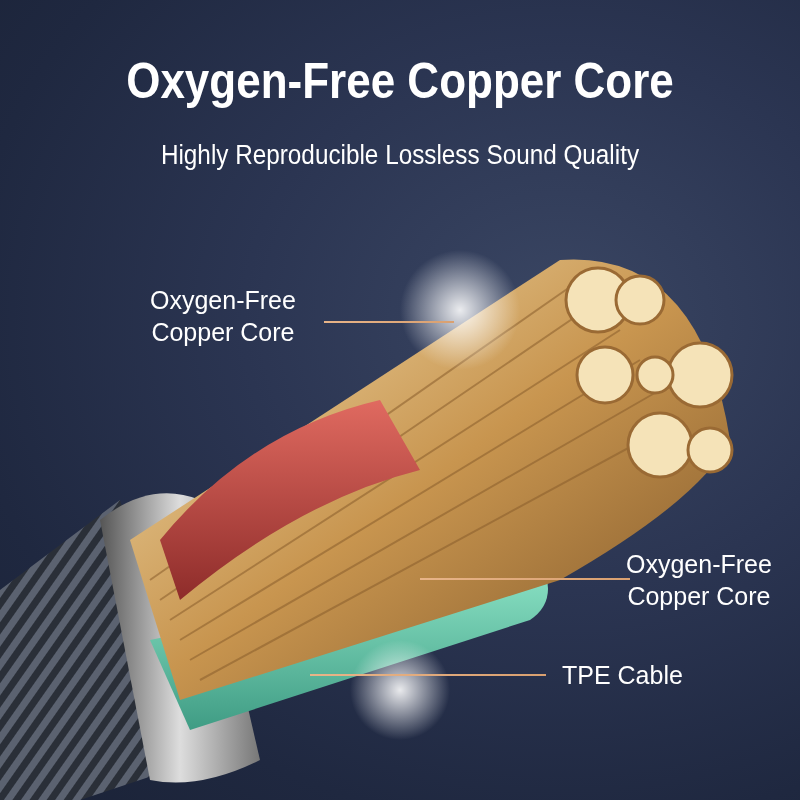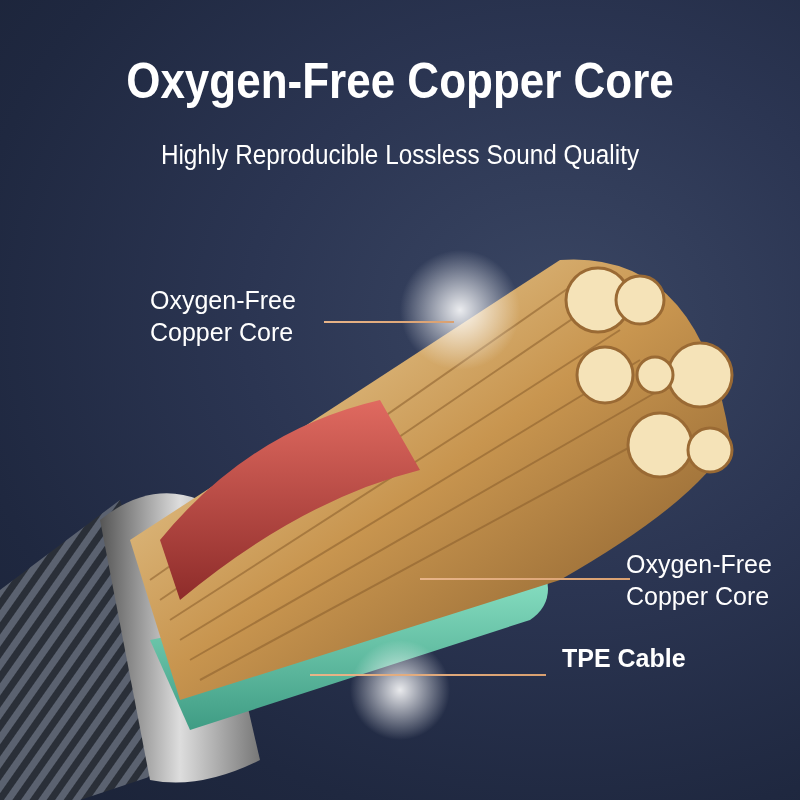--- a/index.html
+++ b/index.html
@@ -1,21 +1,21 @@
 <!DOCTYPE html>
 <html><head>
 <meta charset="utf-8">
 <style>
   html,body{margin:0;padding:0;}
   body{width:800px;height:800px;overflow:hidden;position:relative;
     background:radial-gradient(ellipse at 70% 40%, #3a4663 0%, #2b3552 40%, #1f2840 75%, #1a2236 100%);
     font-family:"Liberation Sans", sans-serif;}
   .title{position:absolute;top:52px;left:0;width:800px;text-align:center;color:#fff;font-weight:bold;font-size:50px;letter-spacing:0px;transform:scaleX(0.88);transform-origin:center;}
   .subtitle{position:absolute;top:140px;left:0;width:800px;text-align:center;color:#fff;font-size:27px;transform:scaleX(0.9);transform-origin:center;}
-  .label{position:absolute;color:#fff;font-size:25px;line-height:32px;text-align:left;}
+  .label{position:absolute;color:#fff;font-size:25px;line-height:32px;text-align:center;}
   .leader{position:absolute;height:2px;background:linear-gradient(90deg,#e8b488,#d9a070);}
   svg.art{position:absolute;left:0;top:0;}
 </style>
 </head>
 <body>
 
 <svg class="art" width="800" height="800">
   <defs>
     <linearGradient id="cu" x1="0" y1="0" x2="1" y2="1">
       <stop offset="0" stop-color="#f3dfb0"></stop>
@@ -84,16 +84,16 @@
   <div>Copper Core</div>
 </div>
 <div class="leader" style="left:324px;top:321px;width:130px;"></div>
 
 <div class="label" style="left:626px;top:548px;">
   <div>Oxygen-Free</div>
   <div>Copper Core</div>
 </div>
 <div class="leader" style="left:420px;top:578px;width:210px;"></div>
 
-<div class="label" style="left:562px;top:642px;font-weight:bold;">
+<div class="label" style="left:562px;top:659px;">
   <div>TPE Cable</div>
 </div>
 <div class="leader" style="left:310px;top:674px;width:236px;"></div>
 
 </body></html>

